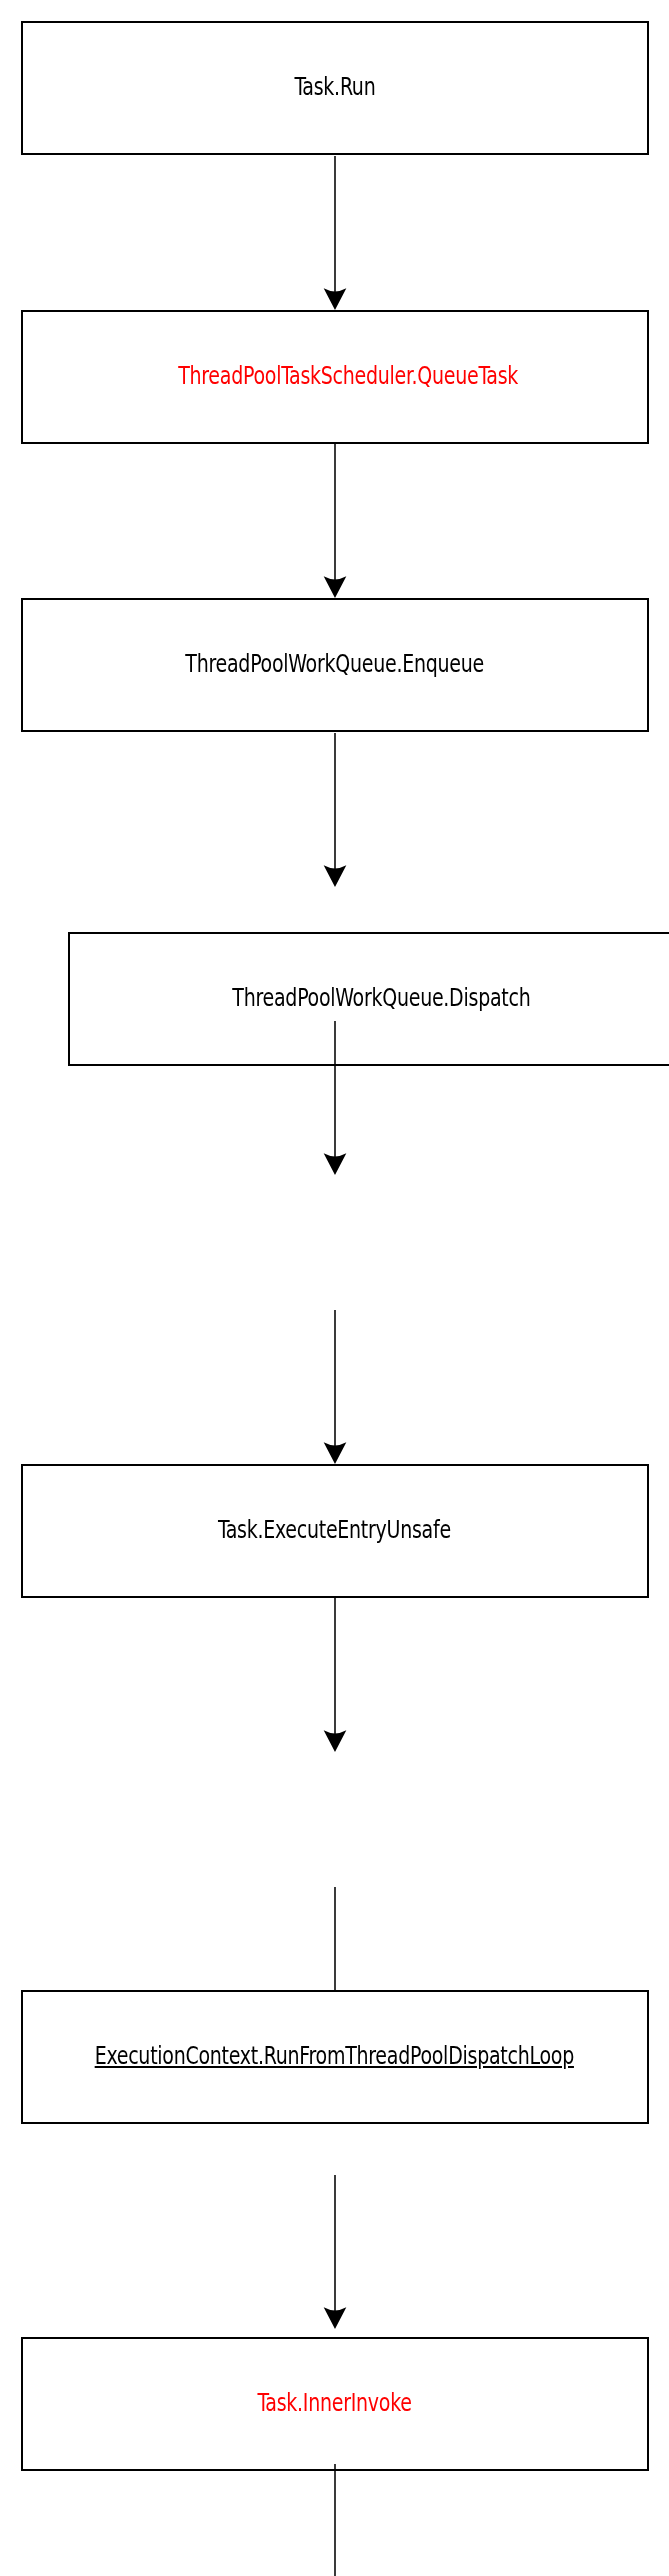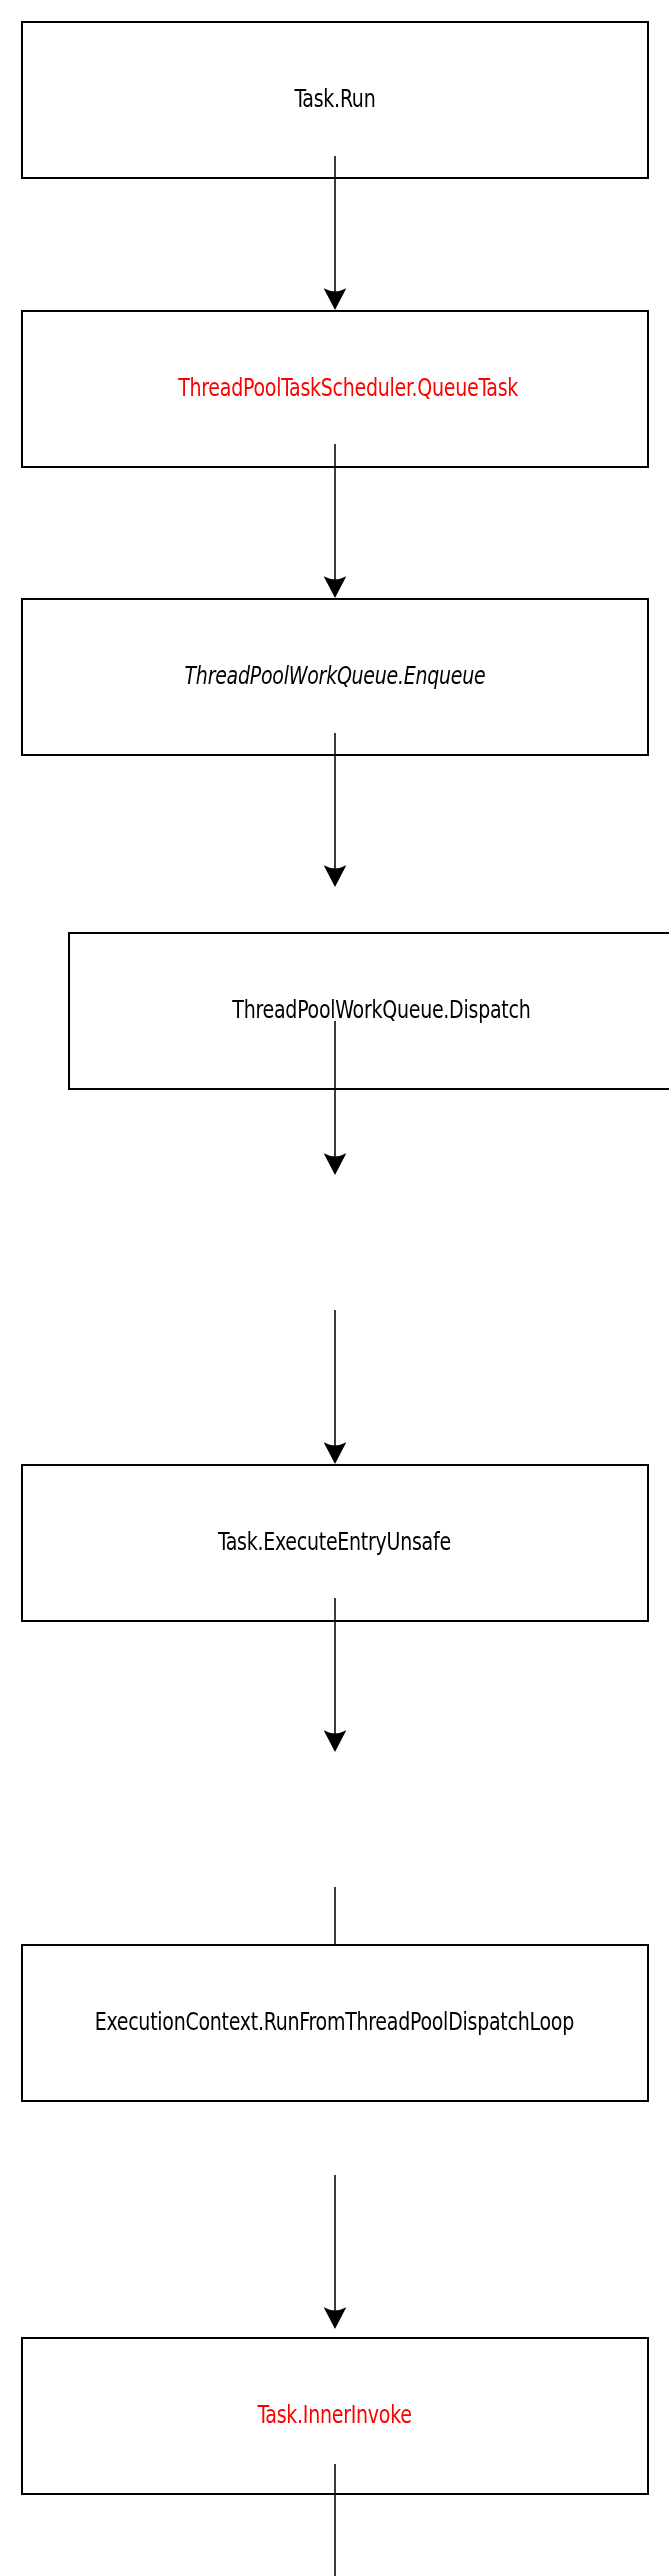--- a/index.html
+++ b/index.html
@@ -15,21 +15,21 @@
     position: relative;
     width: 670px;
     height: 2867px;
     background: #ffffff;
     overflow: hidden;
   }
   .flow-node {
     position: absolute;
     left: 20.6px;
     width: 628px;
-    height: 158px;
+    height: 134px;
     box-sizing: border-box;
     border: 2.1px solid #000000;
     background: #ffffff;
     display: flex;
     align-items: center;
     justify-content: center;
   }
   .flow-node-label {
     display: block;
     text-align: center;
@@ -75,21 +75,21 @@
     </div>
     <div class="flow-node" style="top: 310px; padding-left: 27px;">
       <span class="flow-node-label accent">ThreadPoolTaskScheduler.QueueTask</span>
     </div>
     <div class="flow-edge" style="top: 444px; height: 154px;">
       <svg viewBox="0 0 1300 299" preserveAspectRatio="none">
         <line x1="650" y1="0" x2="650" y2="265" stroke="#000000" stroke-width="3"></line>
         <path d="M 650 299 L 628 257 Q 650 269 672 257 Z" fill="#000000"></path>
       </svg>
     </div>
-    <div class="flow-node" style="top: 598px; font-style: italic;">
+    <div class="flow-node" style="top: 598px;">
       <span class="flow-node-label">ThreadPoolWorkQueue.Enqueue</span>
     </div>
     <div class="flow-edge" style="top: 733px; height: 154px;">
       <svg viewBox="0 0 1300 299" preserveAspectRatio="none">
         <line x1="650" y1="0" x2="650" y2="265" stroke="#000000" stroke-width="3"></line>
         <path d="M 650 299 L 628 257 Q 650 269 672 257 Z" fill="#000000"></path>
       </svg>
     </div>
     <div class="flow-node" style="top: 932px; margin-left: 47px;">
       <span class="flow-node-label">ThreadPoolWorkQueue.Dispatch</span>
@@ -114,21 +114,21 @@
         <line x1="650" y1="0" x2="650" y2="265" stroke="#000000" stroke-width="3"></line>
         <path d="M 650 299 L 628 257 Q 650 269 672 257 Z" fill="#000000"></path>
       </svg>
     </div>
     <div class="flow-edge" style="top: 1887px; height: 154px;">
       <svg viewBox="0 0 1300 299" preserveAspectRatio="none">
         <line x1="650" y1="0" x2="650" y2="265" stroke="#000000" stroke-width="3"></line>
         <path d="M 650 299 L 628 257 Q 650 269 672 257 Z" fill="#000000"></path>
       </svg>
     </div>
-    <div class="flow-node" style="top: 1944px;">
+    <div class="flow-node" style="top: 1990px; text-decoration: underline;">
       <span class="flow-node-label">ExecutionContext.RunFromThreadPoolDispatchLoop</span>
     </div>
     <div class="flow-edge" style="top: 2175px; height: 154px;">
       <svg viewBox="0 0 1300 299" preserveAspectRatio="none">
         <line x1="650" y1="0" x2="650" y2="265" stroke="#000000" stroke-width="3"></line>
         <path d="M 650 299 L 628 257 Q 650 269 672 257 Z" fill="#000000"></path>
       </svg>
     </div>
     <div class="flow-node" style="top: 2329px; margin-top: 8px;">
       <span class="flow-node-label accent">Task.InnerInvoke</span>

